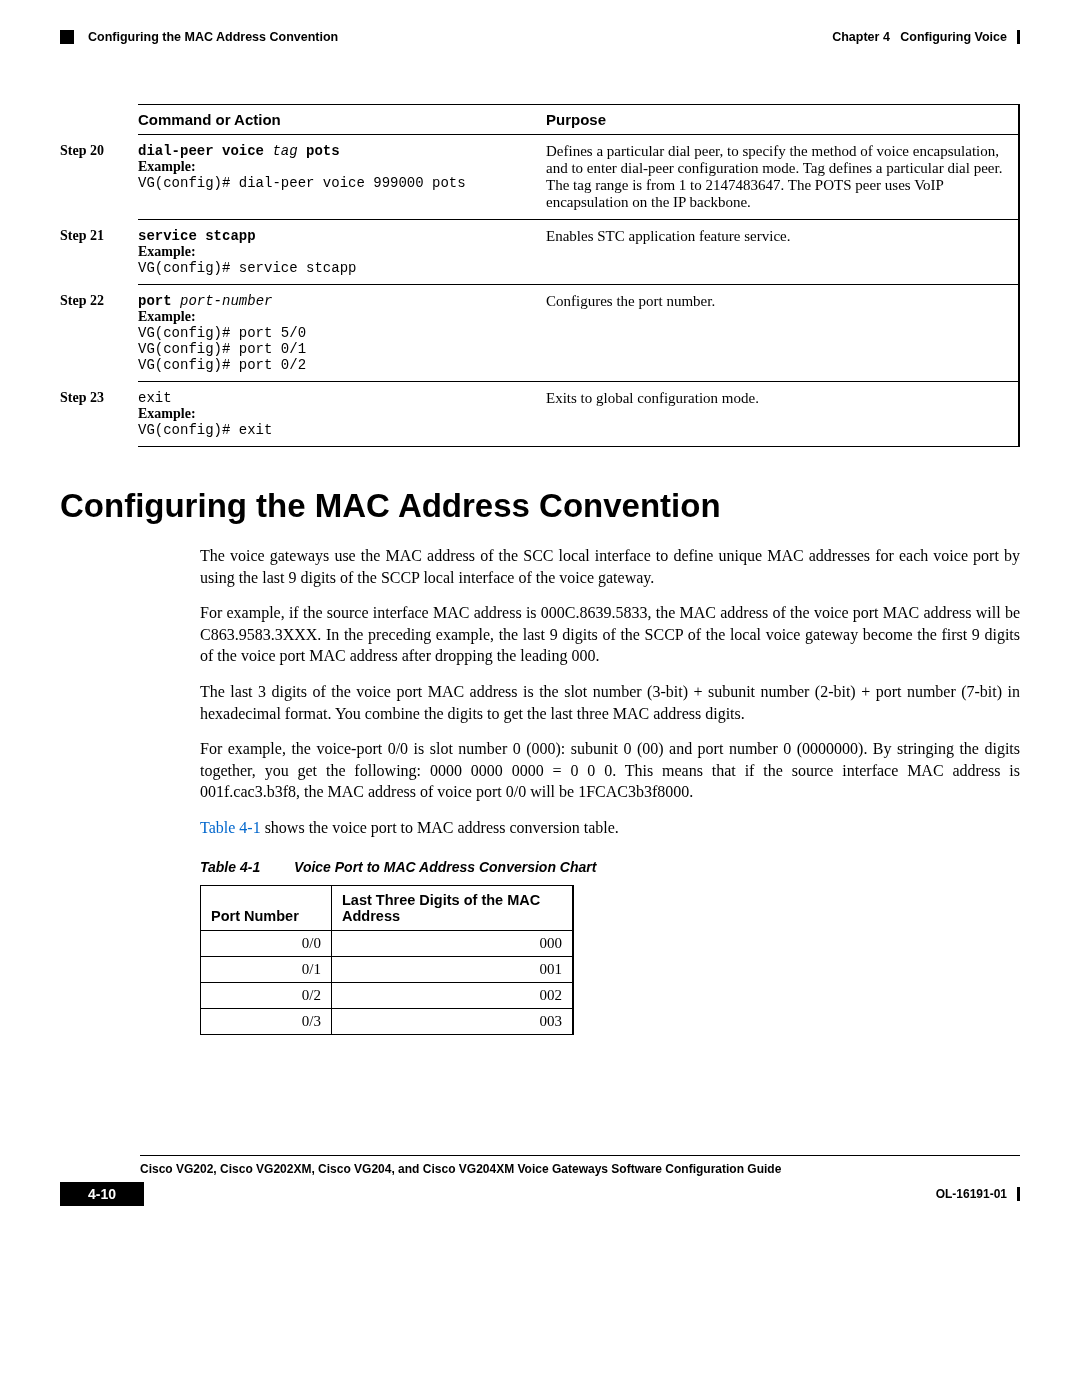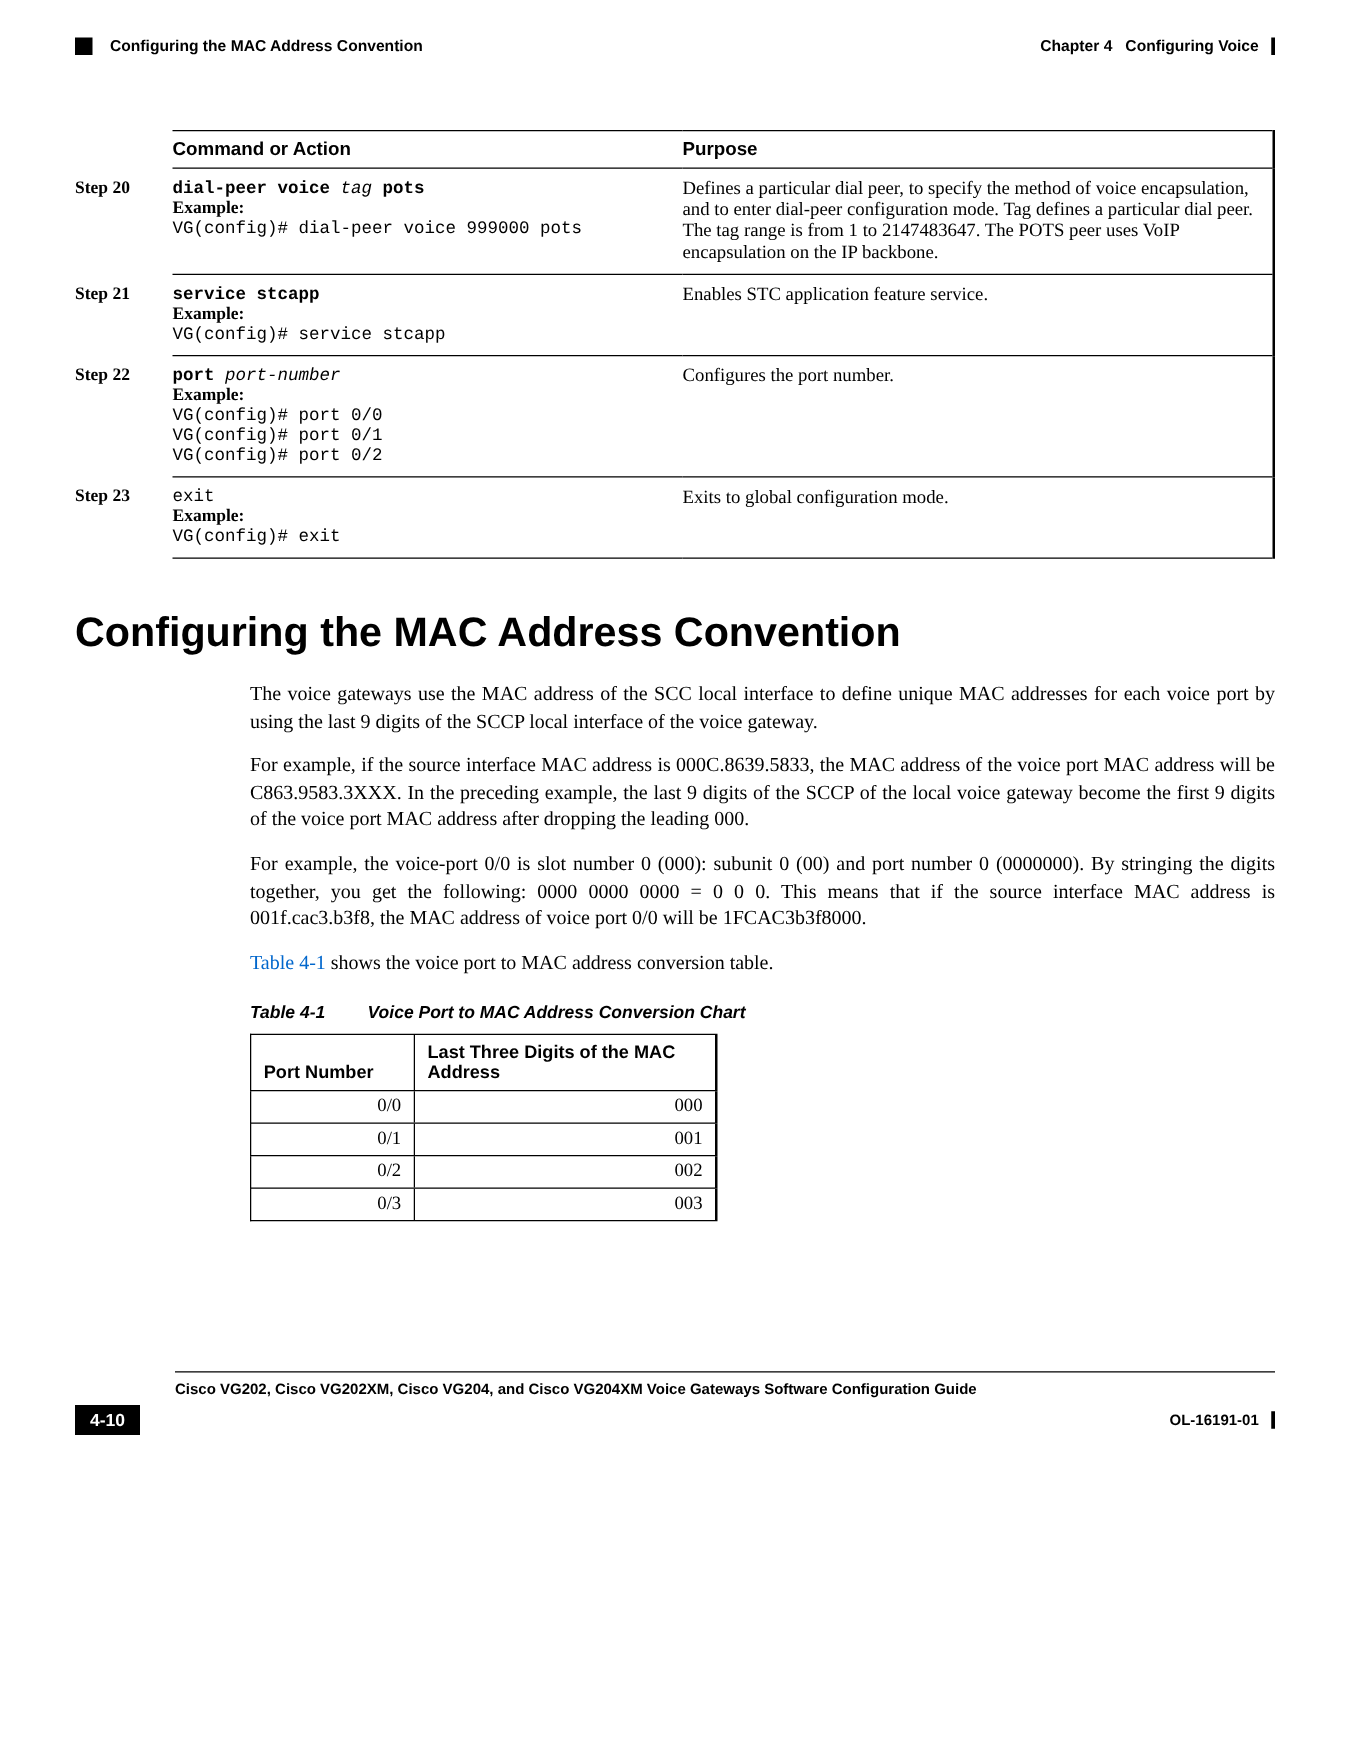--- a/index.html
+++ b/index.html
@@ -158,21 +158,21 @@
     display: flex;
     justify-content: space-between;
     align-items: center;
   }
   .page-num-box {
     background: #000;
     color: #fff;
     font-family: Arial, Helvetica, sans-serif;
     font-weight: bold;
     font-size: 14px;
-    padding: 4px 12px;
+    padding: 4px 28px;
   }
   .doc-id {
     font-family: Arial, Helvetica, sans-serif;
     font-weight: bold;
     font-size: 12px;
     display: flex;
     align-items: center;
   }
   .doc-id .bar {
     width: 3px;
@@ -224,21 +224,21 @@
           <div class="example-label">Example:</div>
           <div class="mono">VG(config)# service stcapp</div>
         </td>
         <td>Enables STC application feature service.</td>
       </tr>
       <tr>
         <td class="step-col">Step 22</td>
         <td class="cmd-col">
           <div class="mono"><b>port </b><i>port-number</i></div>
           <div class="example-label">Example:</div>
-          <div class="mono" style="white-space:pre;">VG(config)# port 0/0
+          <div class="mono" style="white-space:pre;">VG(config)# port 5/0
 VG(config)# port 0/1
 VG(config)# port 0/2</div>
         </td>
         <td>Configures the port number.</td>
       </tr>
       <tr>
         <td class="step-col">Step 23</td>
         <td class="cmd-col">
           <div class="mono">exit</div>
           <div class="example-label">Example:</div>
@@ -246,20 +246,21 @@
         </td>
         <td>Exits to global configuration mode.</td>
       </tr>
     </tbody>
   </table>
 
   <div class="h1">Configuring the MAC Address Convention</div>
 
   <p class="body-text">The voice gateways use the MAC address of the SCC local interface to define unique MAC addresses for each voice port by using the last 9 digits of the SCCP local interface of the voice gateway.</p>
   <p class="body-text">For example, if the source interface MAC address is 000C.8639.5833, the MAC address of the voice port MAC address will be C863.9583.3XXX. In the preceding example, the last 9 digits of the SCCP of the local voice gateway become the first 9 digits of the voice port MAC address after dropping the leading 000.</p>
+  <p class="body-text">The last 3 digits of the voice port MAC address is the slot number (3-bit) + subunit number (2-bit) + port number (7-bit) in hexadecimal format. You combine the digits to get the last three MAC address digits.</p>
   <p class="body-text">For example, the voice-port 0/0 is slot number 0 (000): subunit 0 (00) and port number 0 (0000000). By stringing the digits together, you get the following: 0000 0000 0000 = 0 0 0. This means that if the source interface MAC address is 001f.cac3.b3f8, the MAC address of voice port 0/0 will be 1FCAC3b3f8000.</p>
   <p class="body-text">
     <span class="link">Table 4-1</span><span> shows the voice port to MAC address conversion table.</span>
   </p>
 
   <div class="table-caption">
     <span class="tnum">Table 4-1</span>
     <span>Voice Port to MAC Address Conversion Chart</span>
   </div>
 

